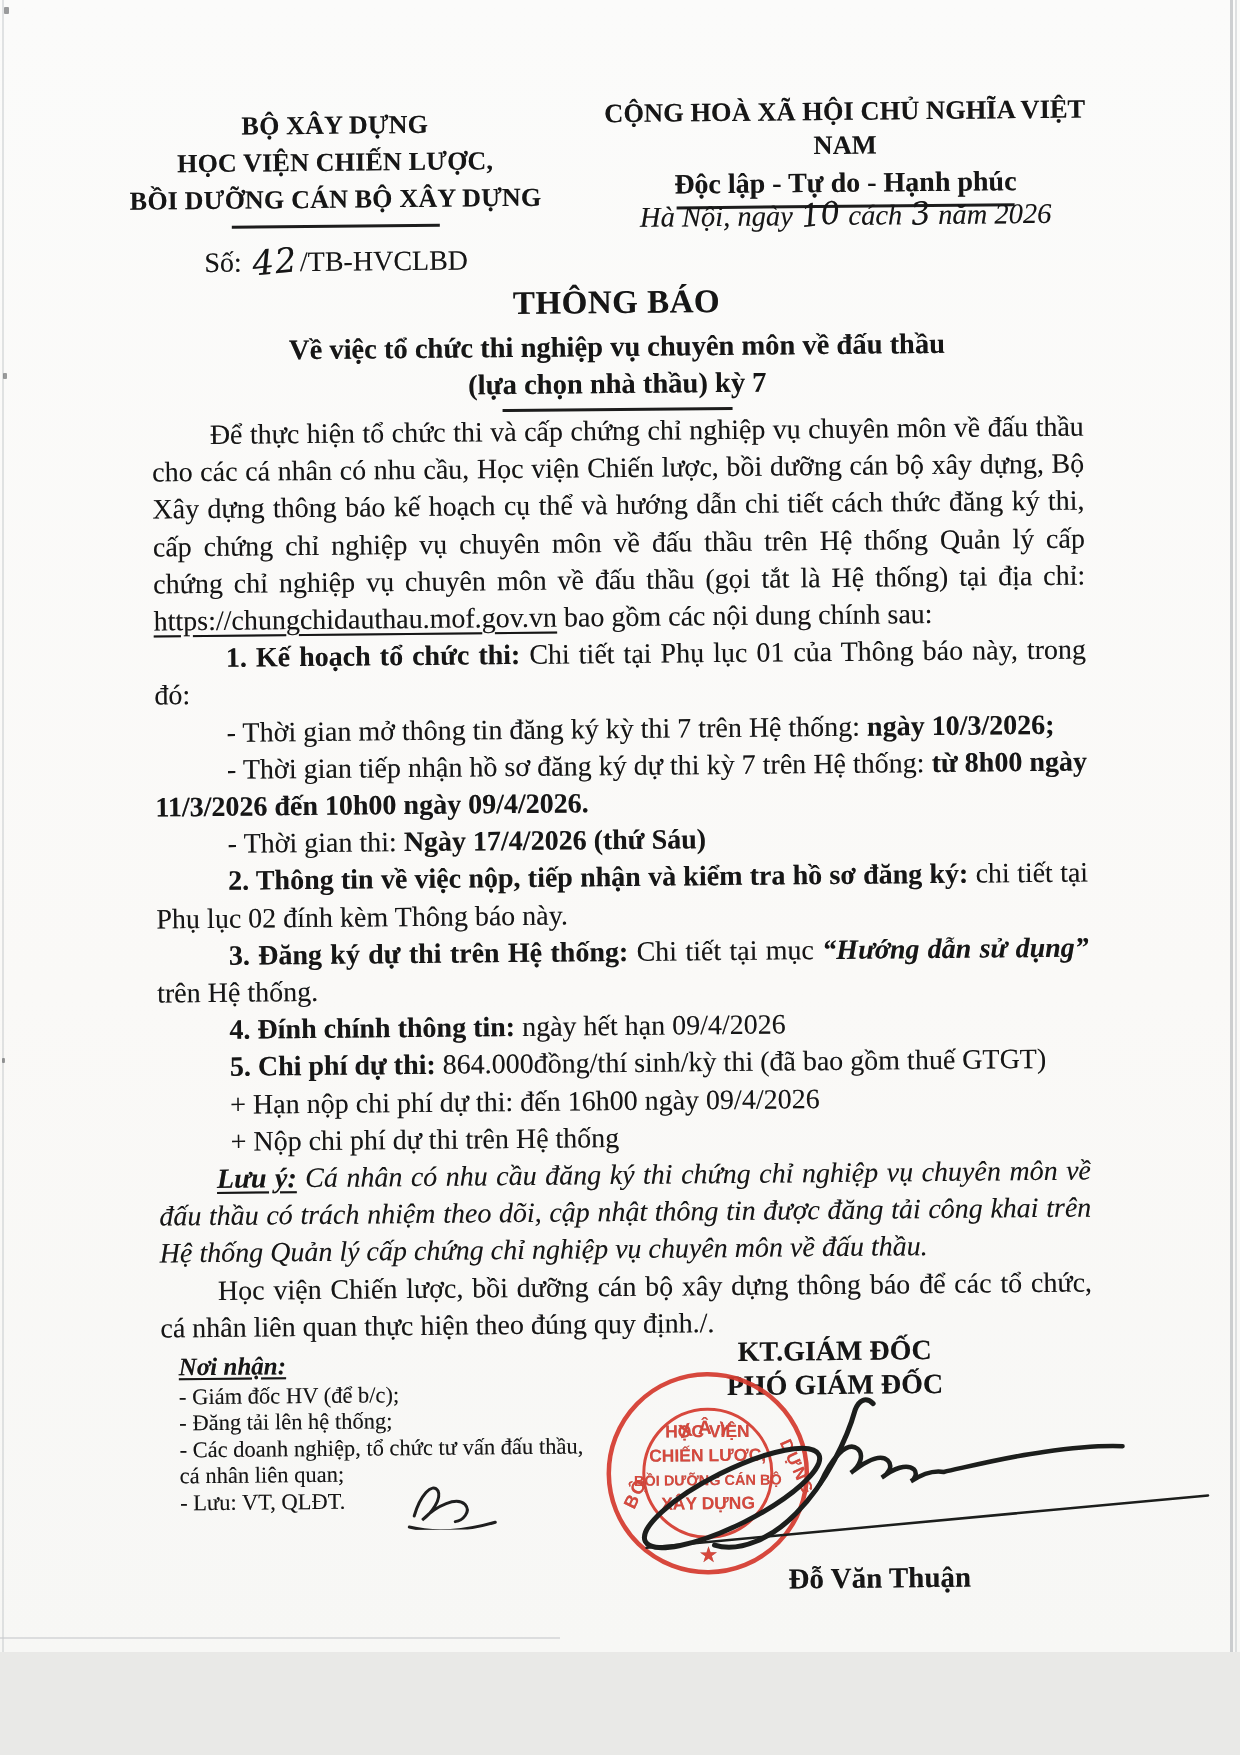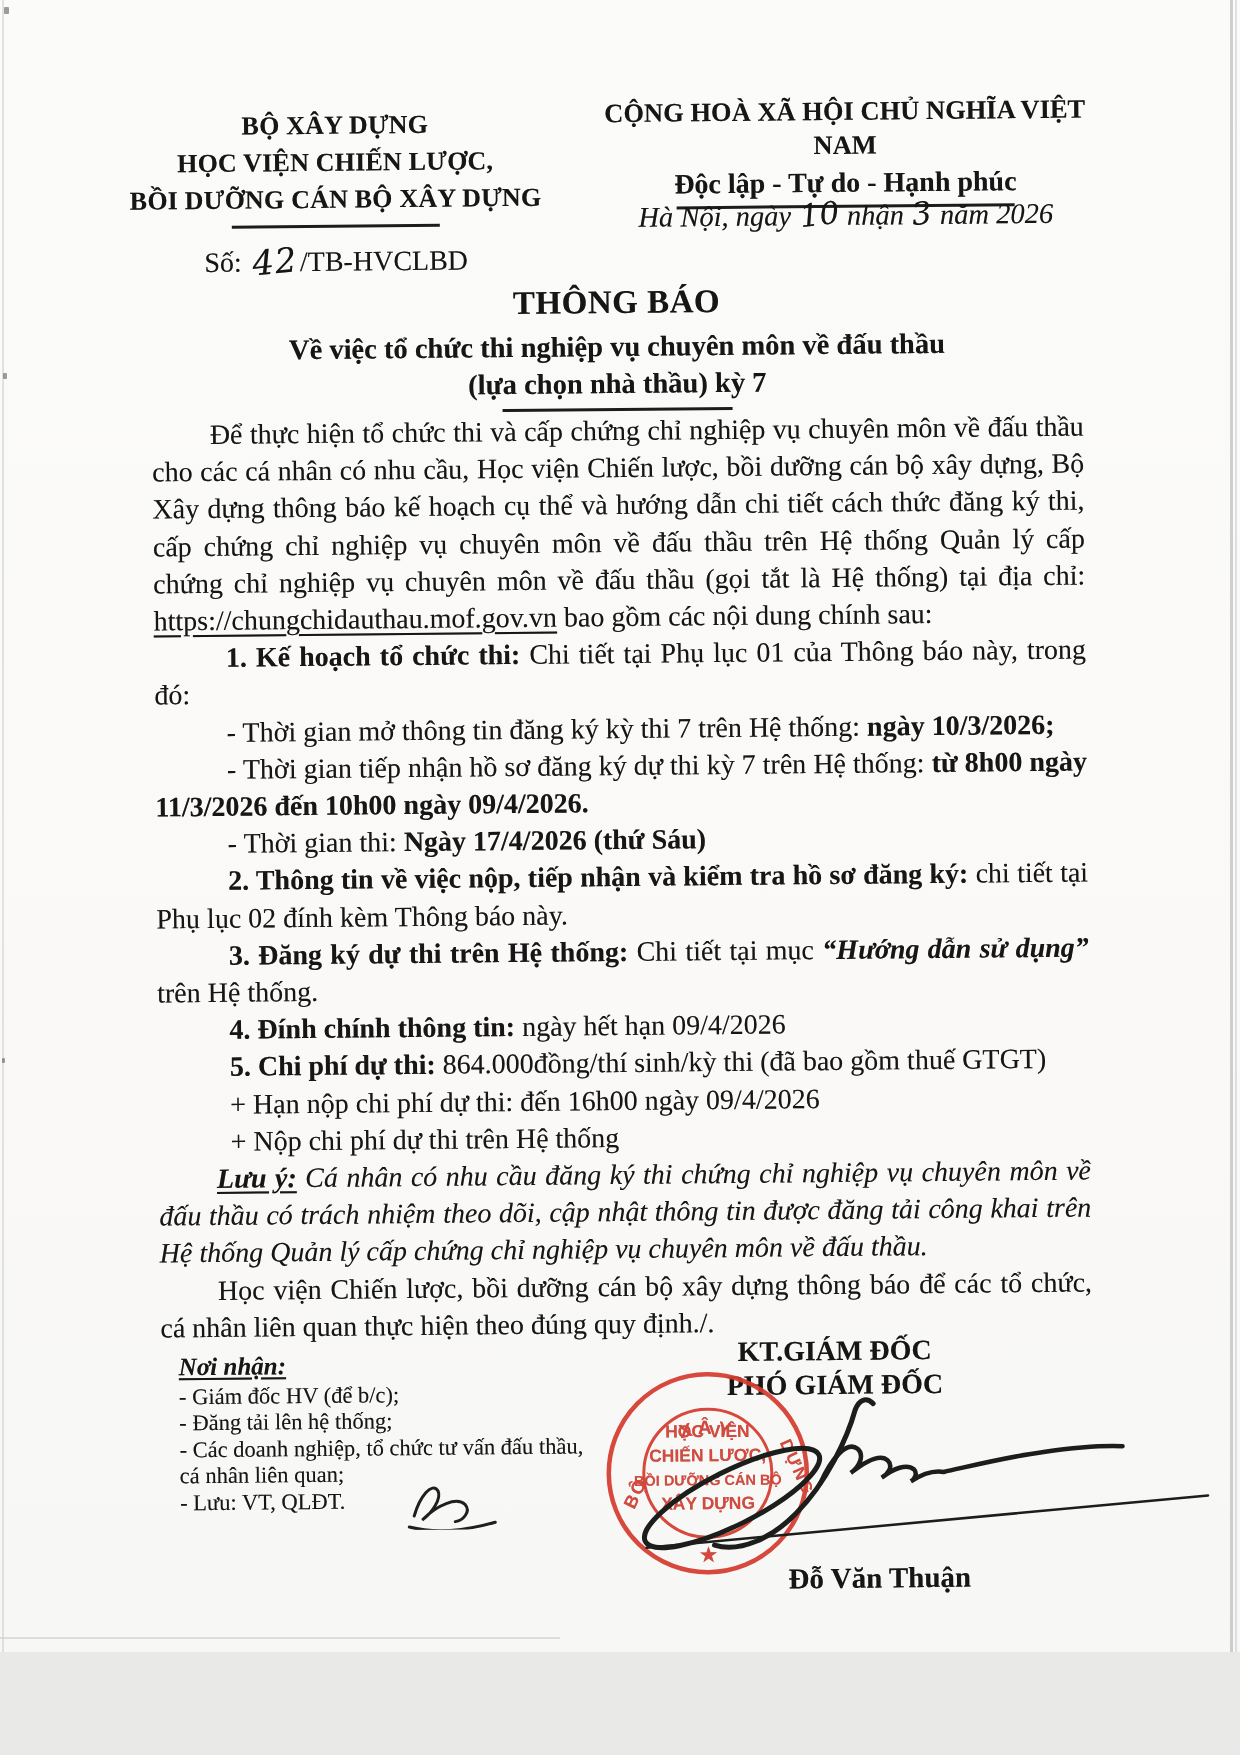--- a/index.html
+++ b/index.html
@@ -80,21 +80,21 @@
     <div class="abs doc-no">
       <span>Số: </span><span class="hand hand-no">42</span><span>/TB-HVCLBD</span>
     </div>
 
     <div class="abs hdr-right">
       <div class="l1">CỘNG HOÀ XÃ HỘI CHỦ NGHĨA VIỆT NAM</div>
       <div class="l2">Độc lập - Tự do - Hạnh phúc</div>
       <div class="rule"></div>
     </div>
     <div class="abs date-line">
-      <span>Hà Nội, ngày </span><span class="hand hand-d">10</span><span> nhận </span><span class="hand hand-d">3</span><span> năm 2026</span>
+      <span>Hà Nội, ngày </span><span class="hand hand-d">10</span><span> cách </span><span class="hand hand-d">3</span><span> năm 2026</span>
     </div>
 
     <div class="abs title-block">
       <div class="t1">THÔNG BÁO</div>
       <div class="t2">Về việc tổ chức thi nghiệp vụ chuyên môn về đấu thầu</div>
       <div class="t3">(lựa chọn nhà thầu) kỳ 7</div>
       <div class="rule"></div>
     </div>
 
     <div class="abs body-text">

